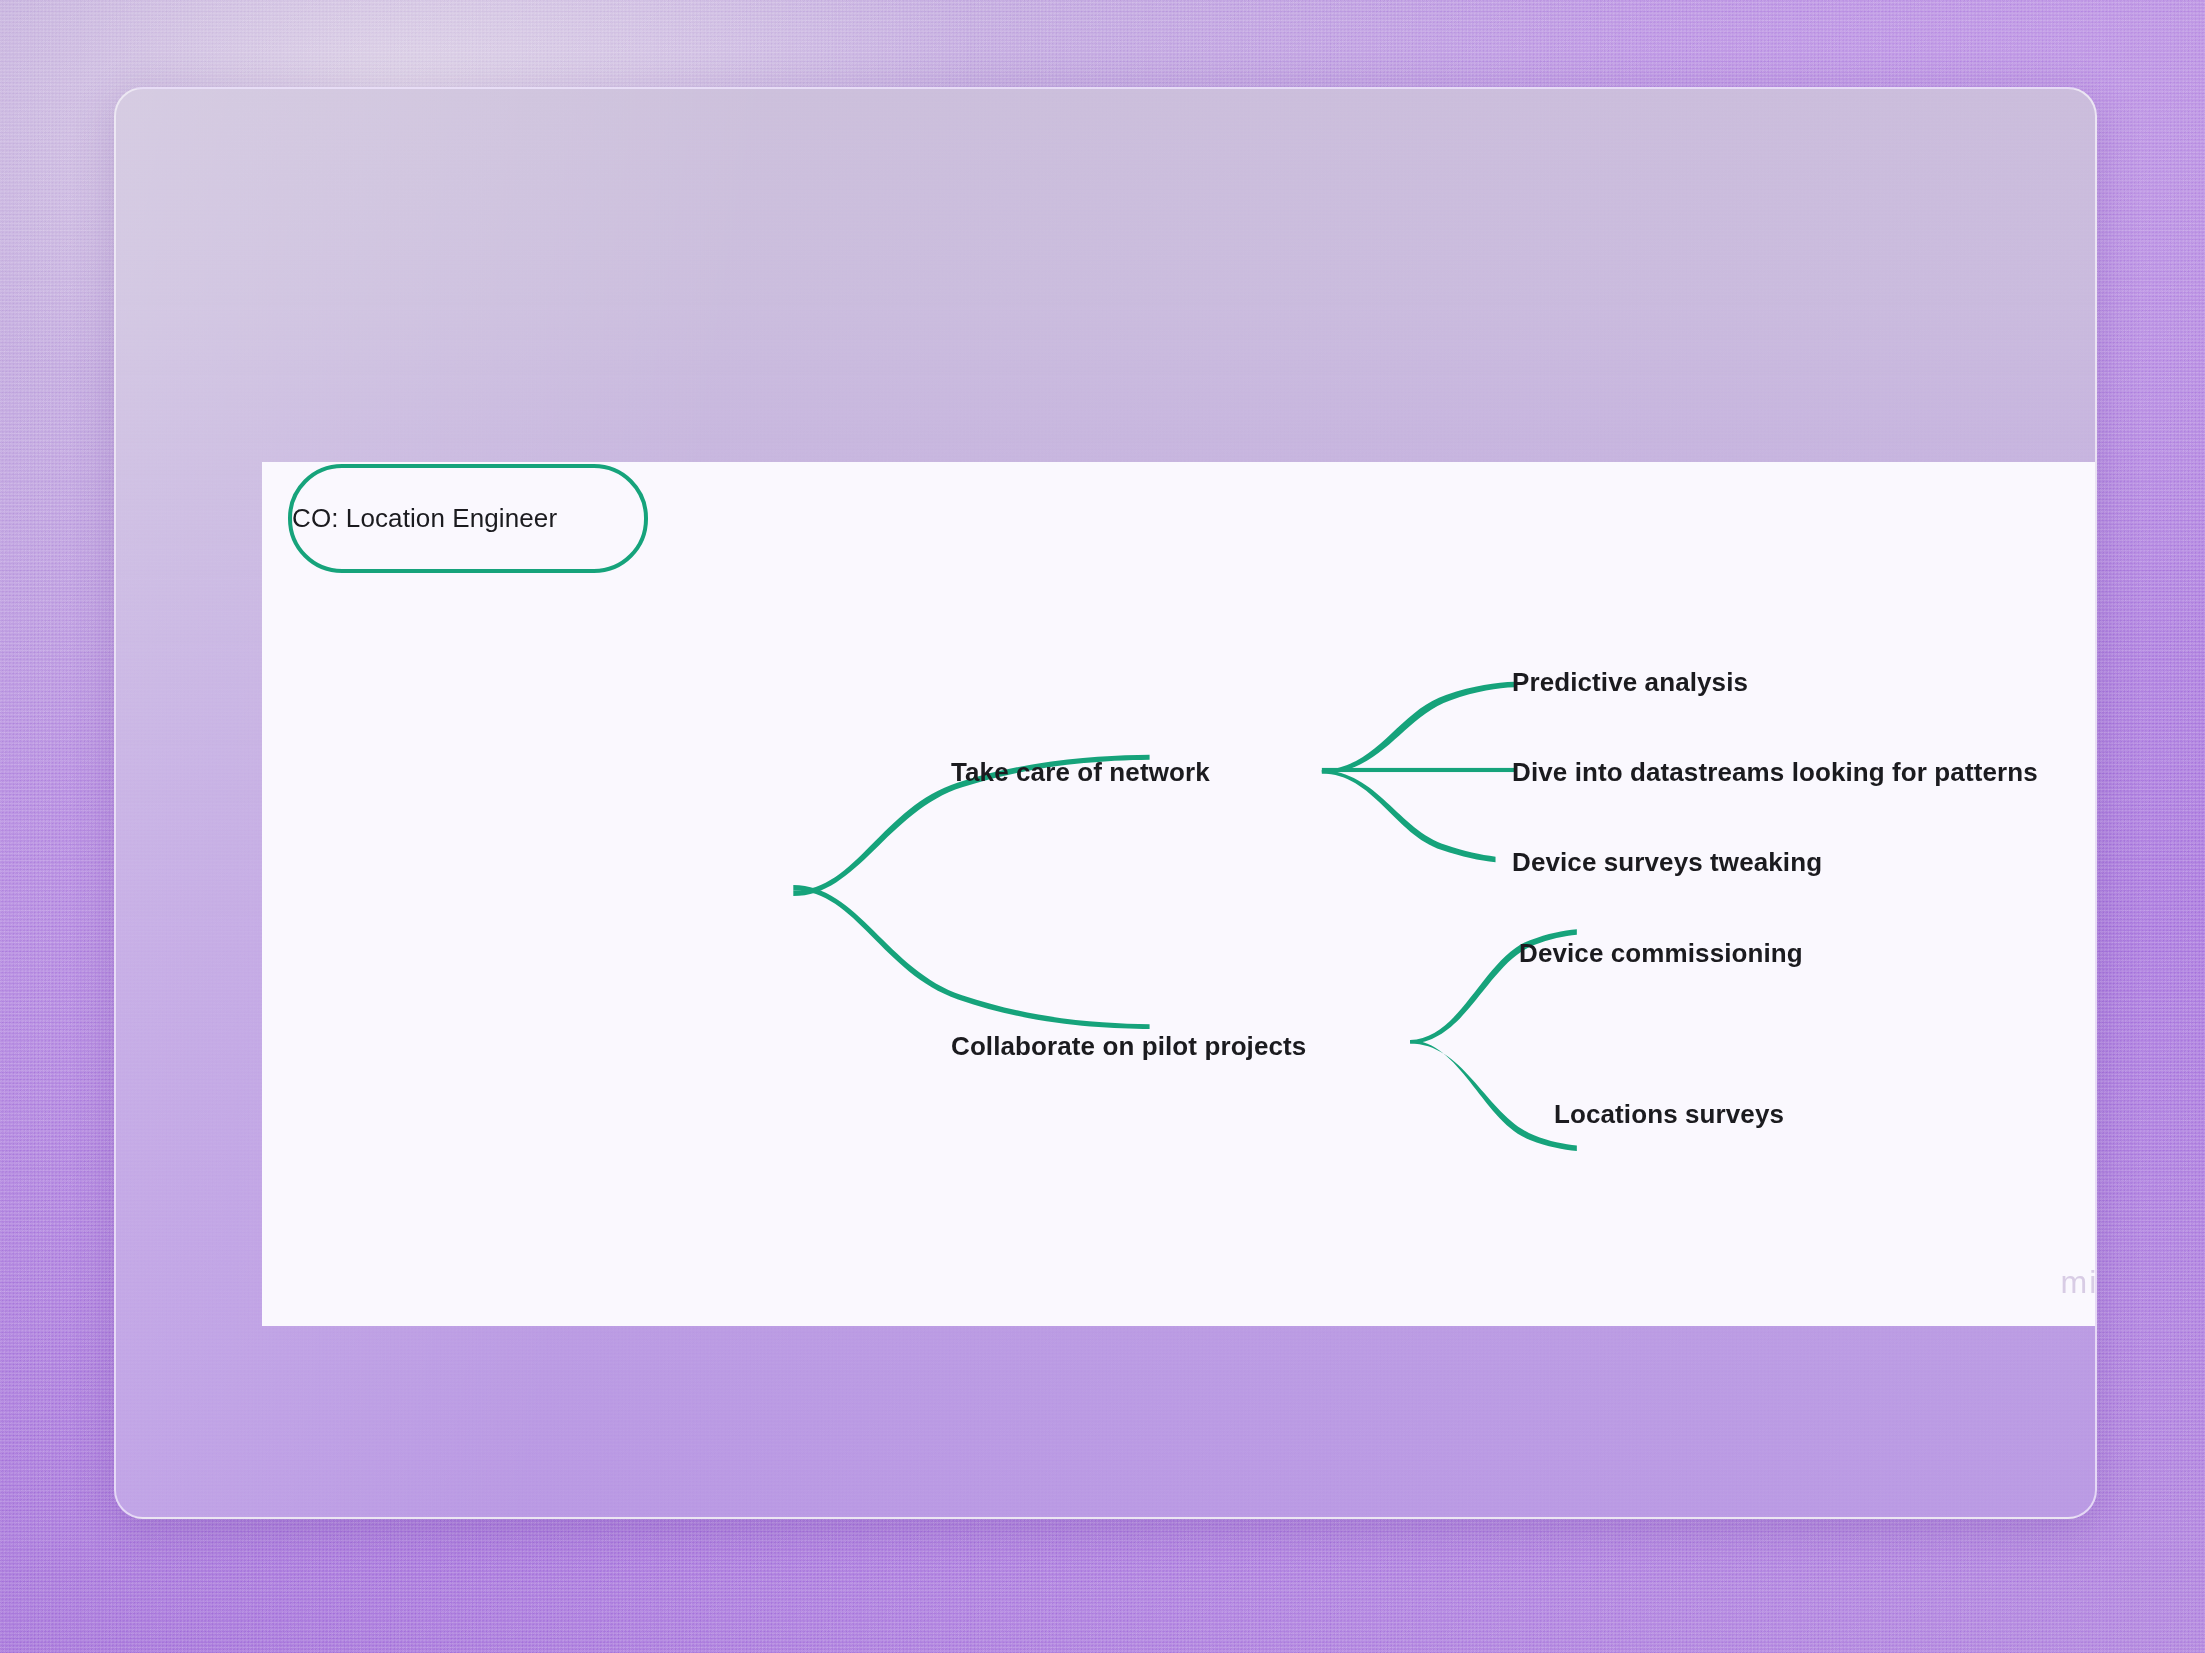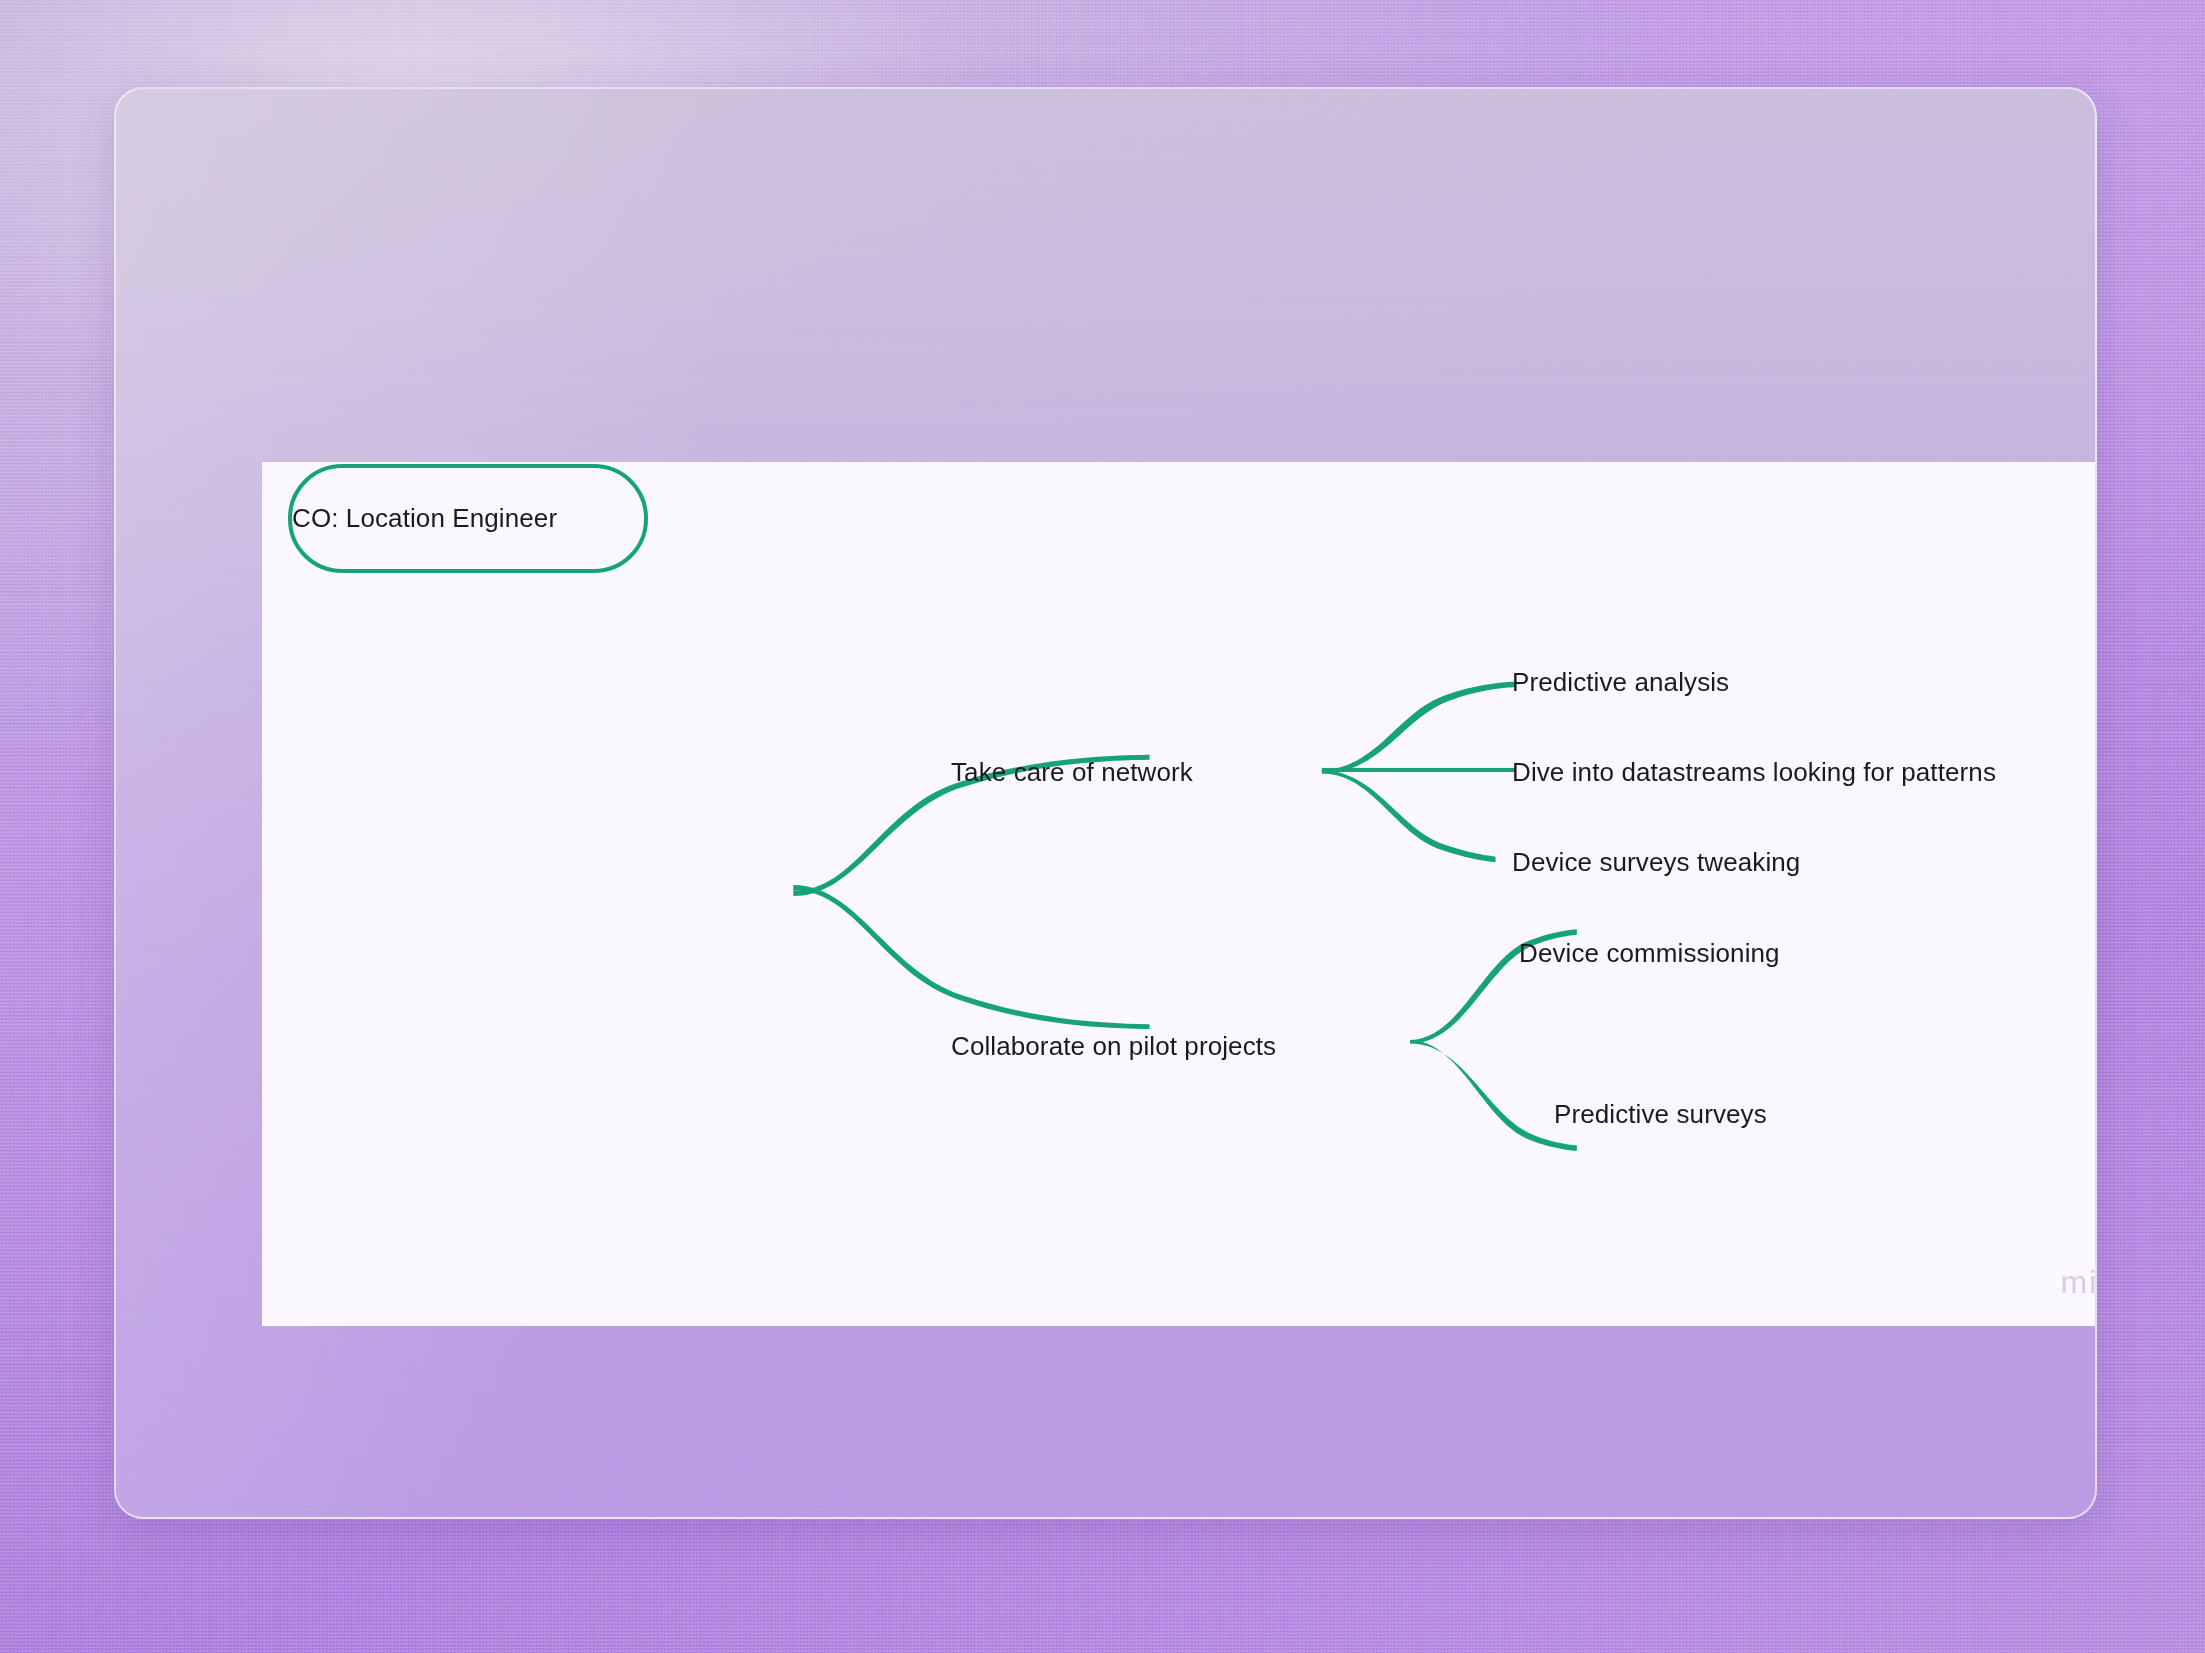--- a/index.html
+++ b/index.html
@@ -119,20 +119,21 @@
   }
 
   
   .node-label {
     position: absolute;
     font-size: 26px;
     color: #1b1b1f;
     white-space: nowrap;
     letter-spacing: 0.1px;
     line-height: 1;
+    font-weight: bold;
   }
 
   
   #miro-mark {
     position: absolute;
     right: 44px;
     bottom: 25px;
     font-size: 32px;
     letter-spacing: 2.1px;
     color: #d8cce5;
@@ -207,16 +208,16 @@
   <div class="node-label" style="left:835px; top:944px;">Collaborate on pilot projects</div>
 
   <div class="node-label" style="left:1396px; top:580px;">Predictive analysis</div>
 
   <div class="node-label" style="left:1396px; top:670px;text-align:center;">Dive into datastreams looking for patterns</div>
 
   <div class="node-label" style="left:1396px; top:760px;">Device surveys tweaking</div>
 
   <div class="node-label" style="left:1403px; top:851px;">Device commissioning</div>
 
-  <div class="node-label" style="left:1438px; top:1012px;">Predictive surveys</div>
+  <div class="node-label" style="left:1438px; top:1012px;">Locations surveys</div>
 
 </div>
 
 
 </body></html>

